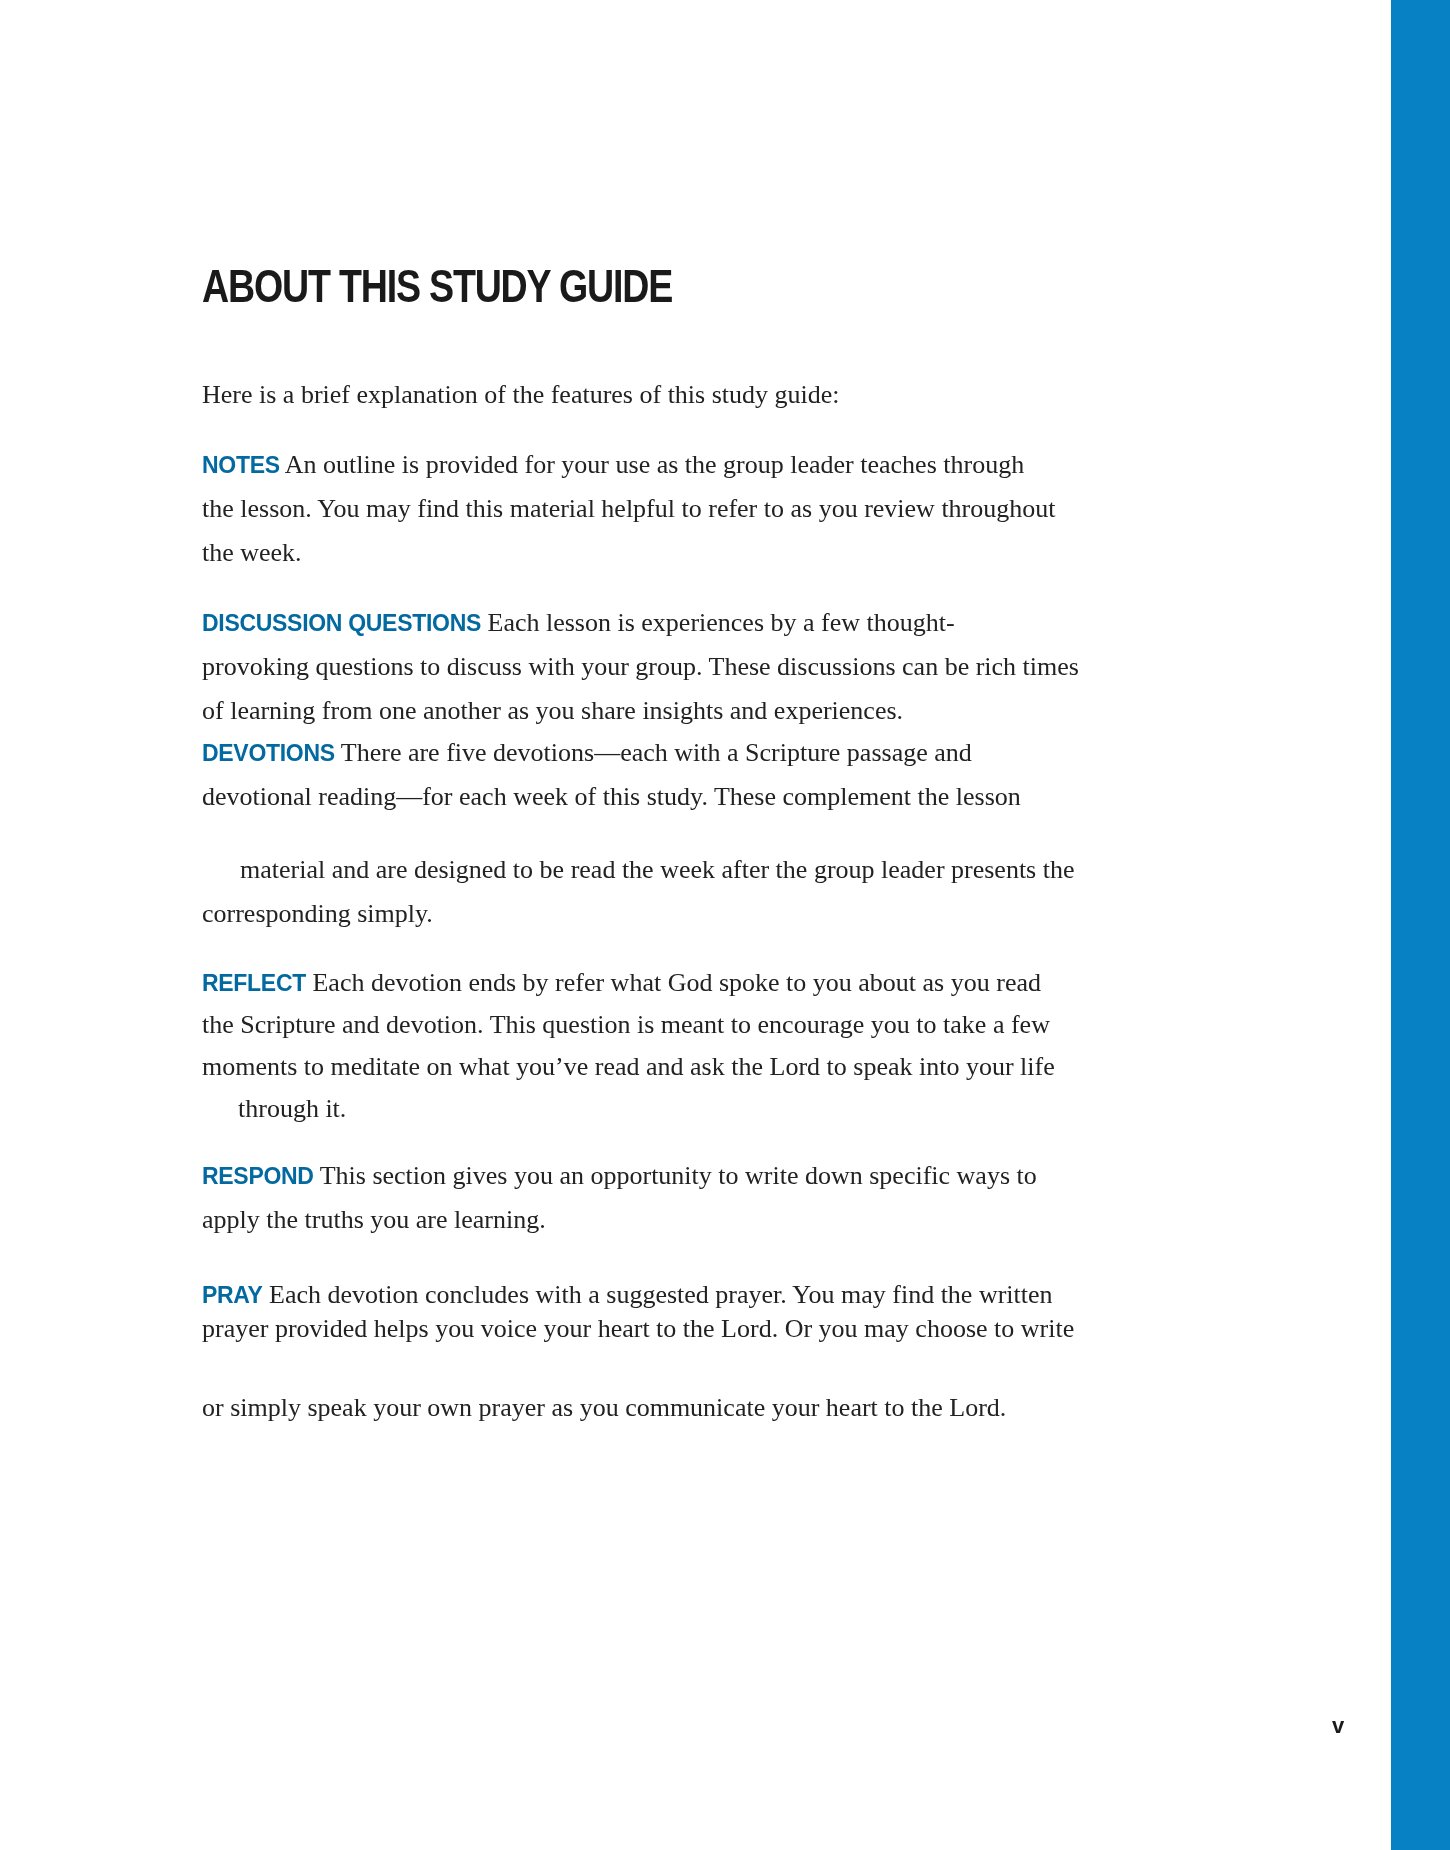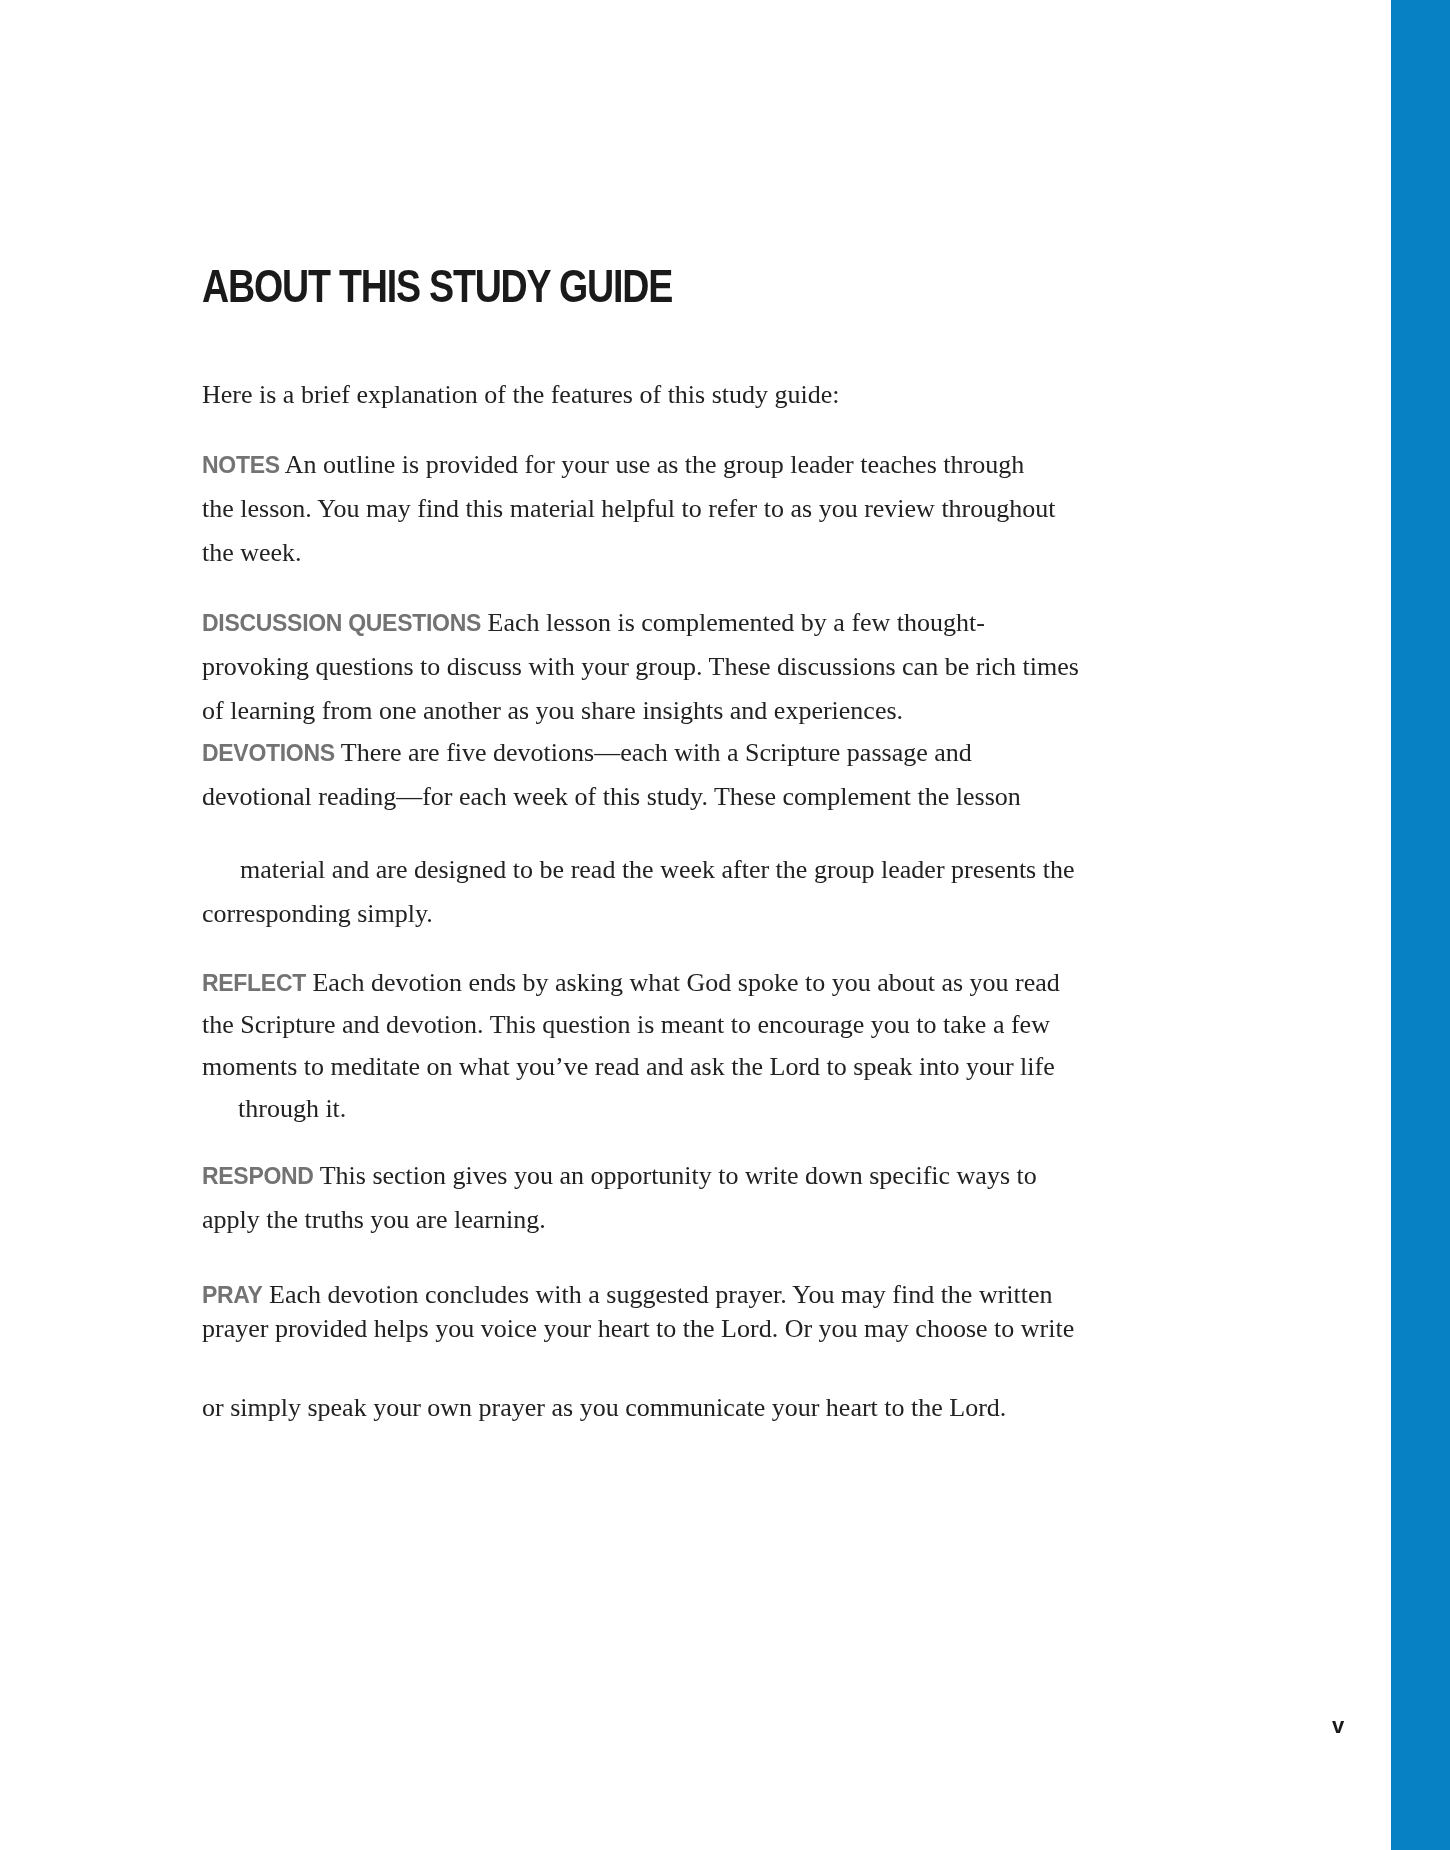--- a/index.html
+++ b/index.html
@@ -18,21 +18,21 @@
     color:#1a1a1a; transform:scaleX(0.80); transform-origin:left center;
     white-space:nowrap;
   }
   .line {
     position:absolute; left:202px;
     font-family:"Liberation Serif", serif; font-size:26px;
     color:#222222; white-space:nowrap; line-height:30px;
   }
   .label {
     font-family:"Liberation Sans", sans-serif; font-weight:bold;
-    font-size:23px; color:#737373; letter-spacing:-0.3px;
+    font-size:23px; color:#0369a1; letter-spacing:-0.3px;
   }
   .pagenum {
     position:absolute; left:1332px; top:1713px;
     font-family:"Liberation Sans", sans-serif; font-weight:bold;
     font-size:22px; color:#1a1a1a;
   }
 </style>
 </head>
 <body>
 
@@ -42,34 +42,34 @@
 
 <div class="line" style="top:380px;">Here is a brief explanation of the features of this study guide:</div>
 
 <div>
   <div class="line" style="top:450px;"><span class="label">NOTES</span><span> An outline is provided for your use as the group leader teaches through</span></div>
   <div class="line" style="top:494px;">the lesson. You may find this material helpful to refer to as you review throughout</div>
   <div class="line" style="top:538px;">the week.</div>
 </div>
 
 <div>
-  <div class="line" style="top:608px;"><span class="label">DISCUSSION QUESTIONS</span><span> Each lesson is complemented by a few thought-</span></div>
+  <div class="line" style="top:608px;"><span class="label">DISCUSSION QUESTIONS</span><span> Each lesson is experiences by a few thought-</span></div>
   <div class="line" style="top:652px;">provoking questions to discuss with your group. These discussions can be rich times</div>
   <div class="line" style="top:696px;text-align:center;">of learning from one another as you share insights and experiences.</div>
 </div>
 
 <div>
   <div class="line" style="top:722px;margin-top:16px;"><span class="label">DEVOTIONS</span><span> There are five devotions—each with a Scripture passage and</span></div>
   <div class="line" style="top:774px;margin-top:8px;">devotional reading—for each week of this study. These complement the lesson</div>
   <div class="line" style="top:855px;margin-left:38px;">material and are designed to be read the week after the group leader presents the</div>
   <div class="line" style="top:899px;">corresponding simply.</div>
 </div>
 
 <div>
-  <div class="line" style="top:968px;"><span class="label">REFLECT</span><span> Each devotion ends by asking what God spoke to you about as you read</span></div>
+  <div class="line" style="top:968px;"><span class="label">REFLECT</span><span> Each devotion ends by refer what God spoke to you about as you read</span></div>
   <div class="line" style="top:1010px;">the Scripture and devotion. This question is meant to encourage you to take a few</div>
   <div class="line" style="top:1052px;">moments to meditate on what you’ve read and ask the Lord to speak into your life</div>
   <div class="line" style="top:1094px;margin-left:36px;">through it.</div>
 </div>
 
 <div>
   <div class="line" style="top:1161px;"><span class="label">RESPOND</span><span> This section gives you an opportunity to write down specific ways to</span></div>
   <div class="line" style="top:1205px;">apply the truths you are learning.</div>
 </div>
 

